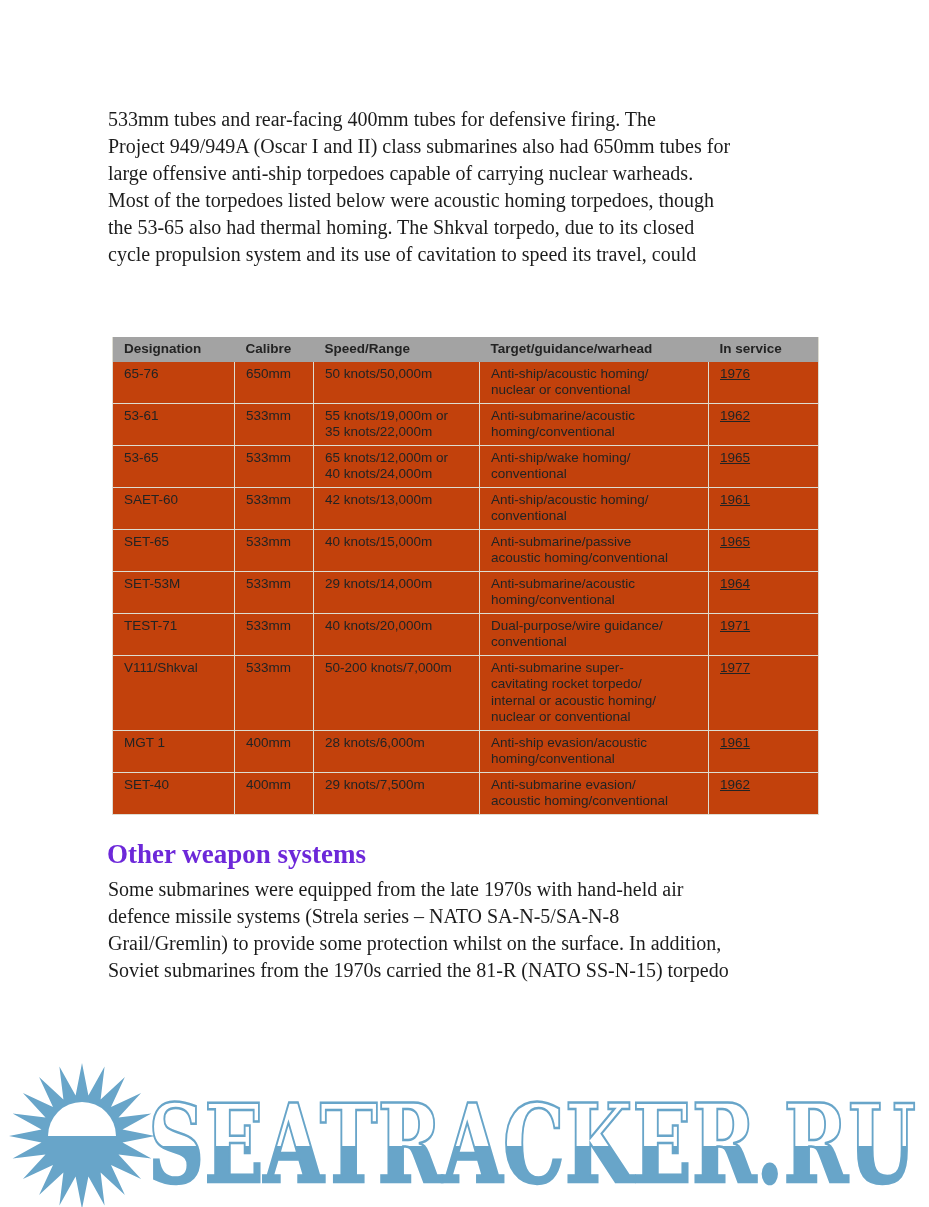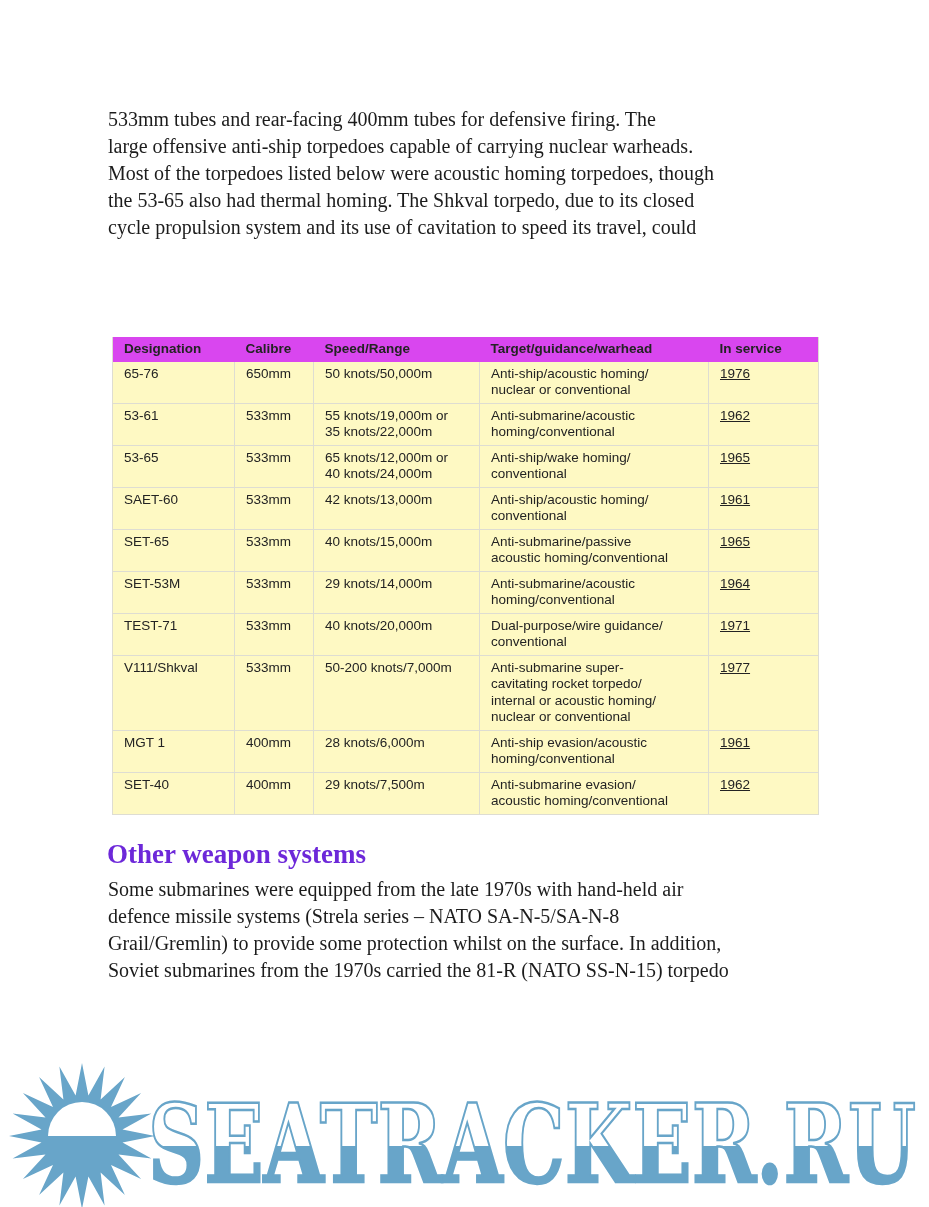--- a/index.html
+++ b/index.html
@@ -22,43 +22,44 @@
 
   
   table.torpedo {
     position:absolute; left:112px; top:337px; width:706px;
     border-collapse:collapse; table-layout:fixed;
     font-family:"Liberation Sans", sans-serif;
     font-size:13.5px; line-height:16.5px; color:#232323;
     border:1px solid #deddd2; border-top:none;
   }
   table.torpedo th {
-    background:#d946ef; text-align:left; font-weight:bold;
+    background:#a3a3a3; text-align:left; font-weight:bold;
     padding:4px 4px 4px 11px; font-size:13.5px; height:16px;
     white-space:nowrap; overflow:hidden;
   }
   table.torpedo td {
-    vertical-align:top; background:#fef9c3;
+    vertical-align:top; background:#c2410c;
     padding:4px 4px 4px 11px;
     border-right:1px solid #deddd2;
     white-space:pre-line;
   }
   table.torpedo td:last-child { border-right:none;text-decoration:underline; }
   table.torpedo tbody tr + tr td { border-top:1px solid #deddd2;margin-top:28px; }
 
   
   .watermark { position:absolute; left:0; top:1060px; width:929px; height:147px; }
 </style>
 </head>
 <body>
 
 <div class="page">
 
   <div class="para para-intro">
     <div class="textline">533mm tubes and rear-facing 400mm tubes for defensive firing. The</div>
+    <div class="textline">Project 949/949A (Oscar I and II) class submarines also had 650mm tubes for</div>
     <div class="textline">large offensive anti-ship torpedoes capable of carrying nuclear warheads.</div>
     <div class="textline">Most of the torpedoes listed below were acoustic homing torpedoes, though</div>
     <div class="textline">the 53-65 also had thermal homing. The Shkval torpedo, due to its closed</div>
     <div class="textline">cycle propulsion system and its use of cavitation to speed its travel, could</div>
   </div>
 
   <table class="torpedo">
     <colgroup>
       <col style="width:122px">
         <col style="width:79px">

